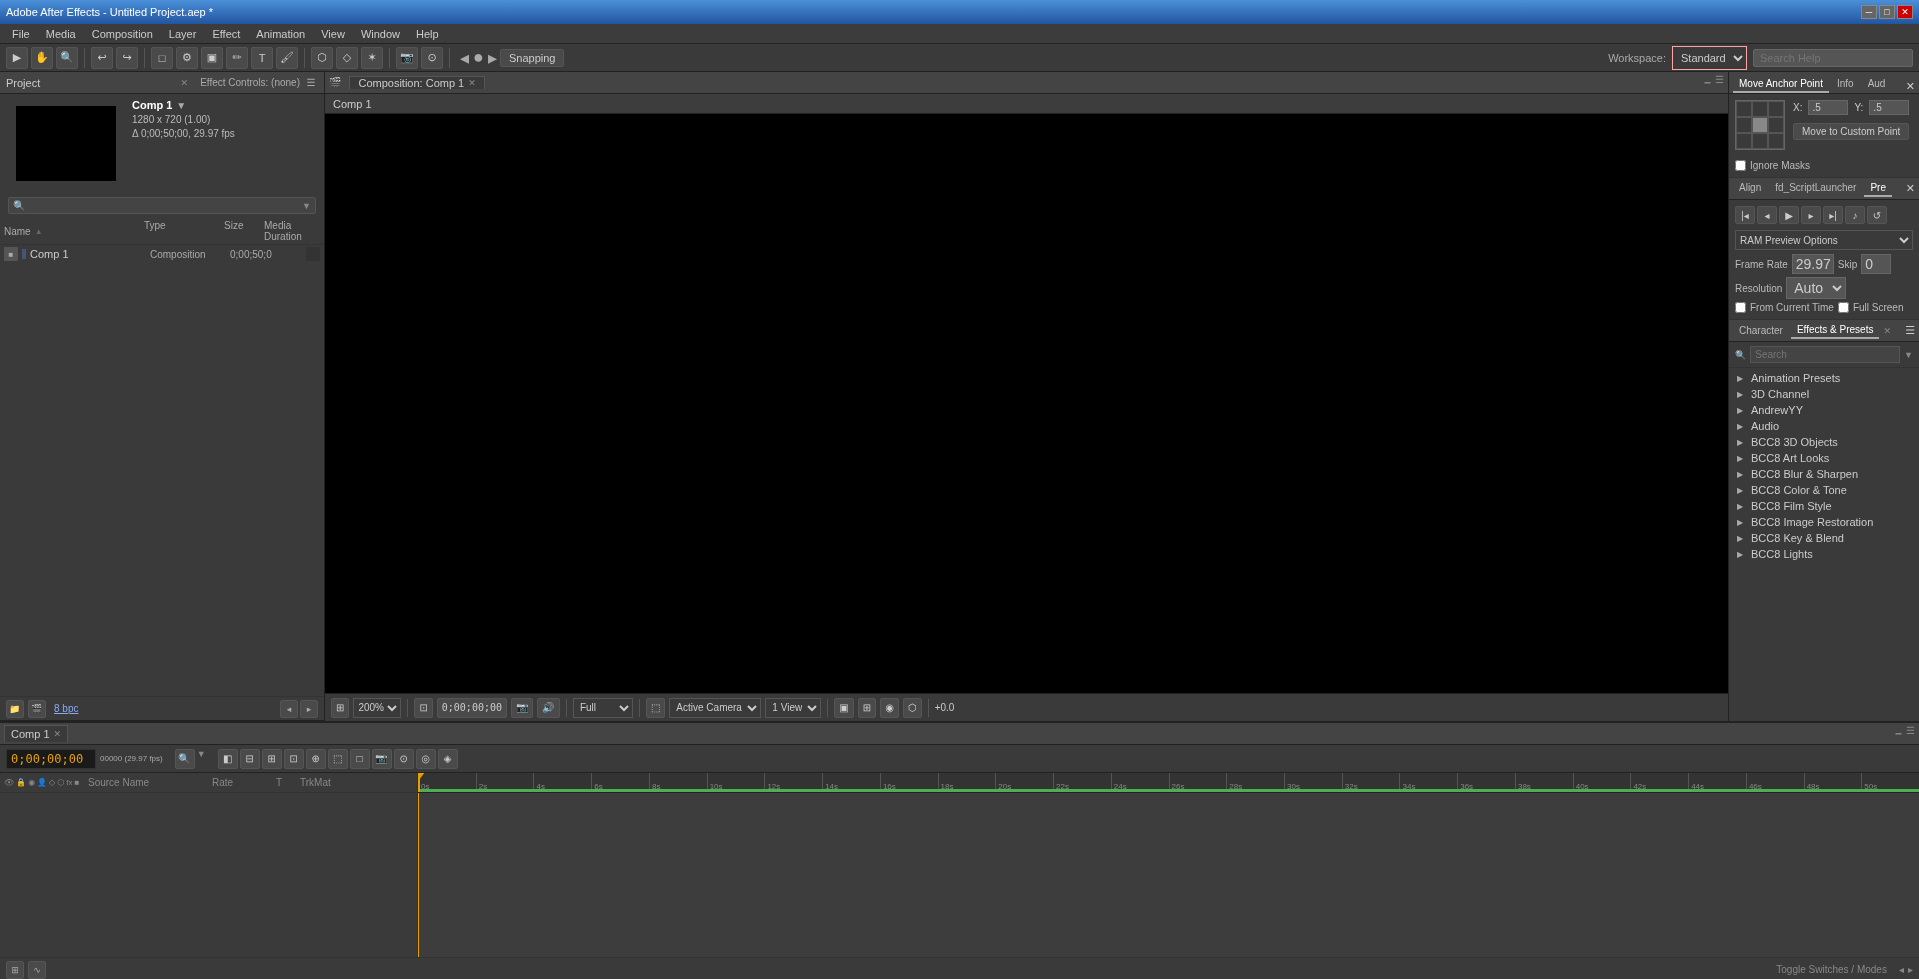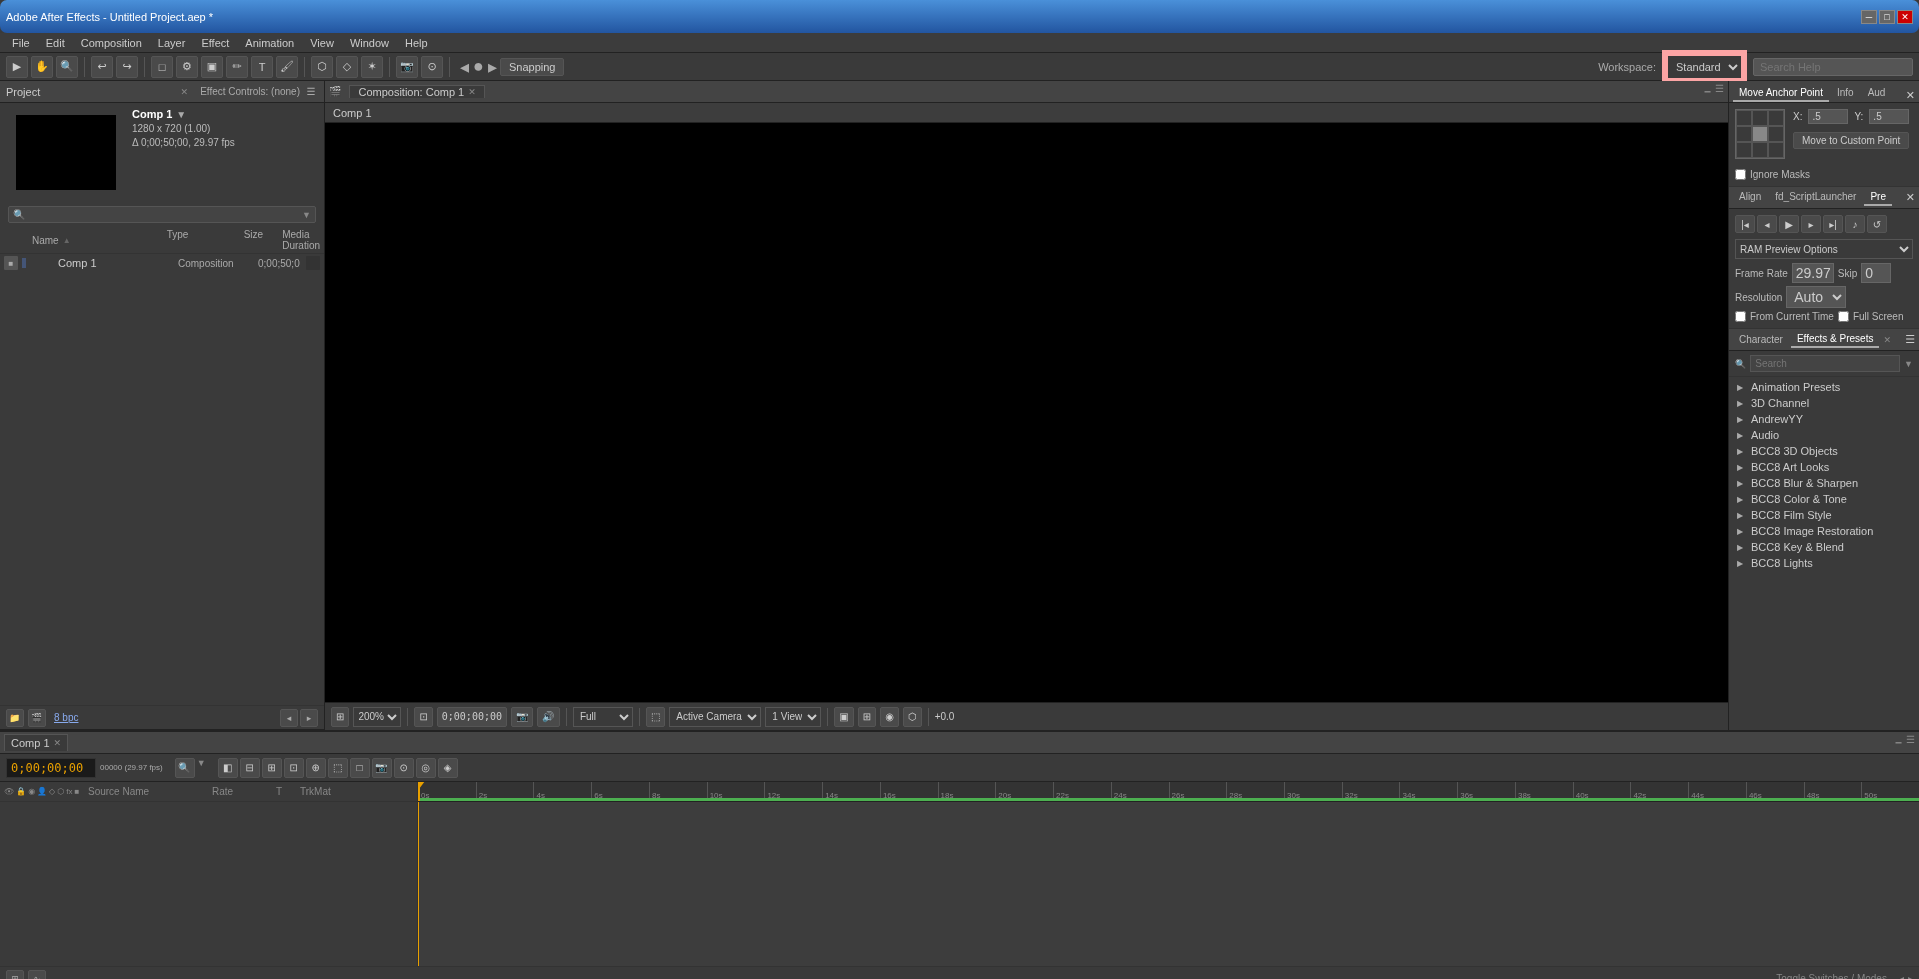--- a/index.html
+++ b/index.html
@@ -8,29 +8,28 @@
       height: 979px;
       background: #3a3a3a;
       font-family: Arial, sans-serif;
       font-size: 11px;
       color: #cccccc;
       overflow: hidden;
     }
 
     
     #title-bar {
-      height: 33px;
+      height: 24px;
       background: linear-gradient(to bottom, #4a90d9, #2255a0);
       display: flex;
       align-items: center;
       justify-content: space-between;
       padding: 0 6px;
       color: white;
       font-size: 11px;
-      border-radius: 7px;
     }
     #title-bar .win-controls { display: flex; gap: 2px; }
     #title-bar .win-btn {
       width: 16px; height: 14px;
       background: #666;
       border: 1px solid #888;
       color: white;
       font-size: 9px;
       display: flex; align-items: center; justify-content: center;
       cursor: pointer;
@@ -85,21 +84,21 @@
     }
     .workspace-area {
       margin-left: auto;
       display: flex;
       align-items: center;
       gap: 6px;
     }
     .workspace-label { color: #aaa; font-size: 11px; }
     .workspace-select {
       background: #3a3a3a;
-      border: 6px solid #fca5a5;
+      border: 1px solid #fca5a5;
       color: #ccc;
       font-size: 11px;
       padding: 4px 4px;
     }
     .search-box {
       background: #555;
       border: 1px solid #666;
       color: #ccc;
       font-size: 11px;
       padding: 2px 6px;
@@ -184,21 +183,21 @@
 
     
     .project-columns {
       display: flex;
       background: #3a3a3a;
       border-bottom: 1px solid #333;
       padding: 2px 4px;
       font-size: 10px;
       color: #aaa;
     }
-    .col-name { width: 140px; display: flex; align-items: center; gap: 4px; margin-left: 28px; }
+    .col-name { width: 140px; display: flex; align-items: center; gap: 4px; }
     .col-type { width: 80px; }
     .col-size { width: 40px; }
     .col-dur { flex: 1; }
 
     .project-item {
       display: flex;
       padding: 2px 4px;
       align-items: center;
       font-size: 11px;
       cursor: pointer;
@@ -709,21 +708,21 @@
   <span>Adobe After Effects - Untitled Project.aep *</span>
   <div class="win-controls">
     <div class="win-btn">─</div>
     <div class="win-btn">□</div>
     <div class="win-btn close">✕</div>
   </div>
 </div>
 
 <div id="menu-bar">
 <span class="menu-item">File</span>
-    <span class="menu-item">Edit</span>
+    <span class="menu-item">Media</span>
     <span class="menu-item">Composition</span>
     <span class="menu-item">Layer</span>
     <span class="menu-item">Effect</span>
     <span class="menu-item">Animation</span>
     <span class="menu-item">View</span>
     <span class="menu-item">Window</span>
     <span class="menu-item">Help</span>
   </div>
 
 <div id="toolbar">

